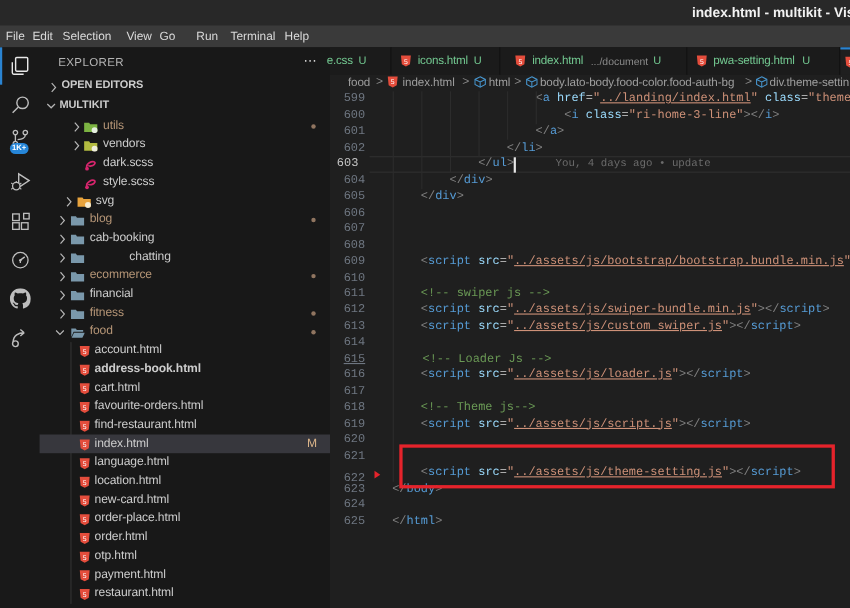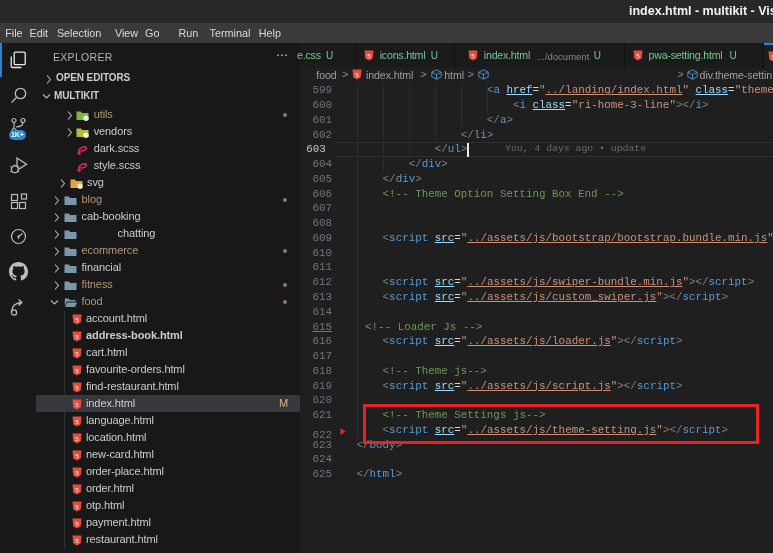--- a/index.html
+++ b/index.html
@@ -9,21 +9,21 @@
 #menubar{left:0;top:23px;width:773px;height:20px;background:#3a3a3a;}
 .mi{position:absolute;top:26.5px;font-size:10.8px;color:#dadada;white-space:nowrap;}
 #actbar{left:0;top:43px;width:36px;height:510px;background:#191919;}
 #sidebar{left:36px;top:43px;width:264px;height:510px;background:#181818;overflow:hidden;}
 #editor{left:300px;top:43px;width:473px;height:510px;background:#1f1f1f;overflow:hidden;}
 .icon{position:absolute;}
 .badge{position:absolute;background:#2686d8;border-radius:6px;color:#fff;font-size:7px;font-weight:bold;text-align:center;}
 .dot{position:absolute;width:4.6px;height:4.6px;border-radius:50%;background:#907560;}
 .gutter{position:absolute;width:32px;text-align:right;font-family:"Liberation Mono",monospace;font-size:10.87px;color:#6e7681;}
 .cl{position:absolute;white-space:pre;font-family:"Liberation Mono",monospace;font-size:10.87px;color:#d4d4d4;}
-.pu{color:#808080;}.tg{color:#569cd6;}.at{color:#9cdcfe;text-decoration:underline;}.st{color:#ce9178;}.cm{color:#6a9955;}.lk{color:#ce9178;text-decoration:underline;}
+.pu{color:#808080;}.tg{color:#569cd6;}.at{color:#9cdcfe;}.st{color:#ce9178;}.cm{color:#6a9955;}.lk{color:#ce9178;text-decoration:underline;}
 .guide{position:absolute;width:1px;background:#2c2c2c;}
 .tab{position:absolute;top:0;height:25px;background:#1b1b1b;border-right:1px solid #0f0f0f;}
 .tabname{position:absolute;top:6.5px;font-size:10.6px;letter-spacing:-0.2px;color:#73c991;white-space:nowrap;}
 .tabU{position:absolute;top:6.5px;font-size:10px;color:#73c991;}
 .bc{position:absolute;top:2.8px;font-size:10.6px;color:#9f9f9f;white-space:nowrap;letter-spacing:-0.1px;}
 </style></head>
 <body>
 <div id="root">
     <div class="abs" id="titlebar">
       <span class="abs" id="title">index.html - multikit - Visu</span>
@@ -292,20 +292,21 @@
     <svg class="icon" style="left:430.8px;top:69px;" width="11" height="11" viewBox="0 0 11 11">
       <path d="M5.5 0.8 L10.2 3.2 L10.2 7.8 L5.5 10.2 L0.8 7.8 L0.8 3.2 Z" fill="none" stroke="#4796cf" stroke-width="0.95"></path>
       <path d="M0.8 3.2 L5.5 5.5 L10.2 3.2 M5.5 5.5 L5.5 10.2" fill="none" stroke="#4796cf" stroke-width="0.95"></path>
     </svg>
     <span class="bc abs" style="left:444.3px;top:68.8px;">html</span>
     <span class="bc abs" style="left:467.6px;top:68.3px;font-size:11px;color:#8b8b8b;">&gt;</span>
     <svg class="icon" style="left:477.7px;top:69px;" width="11" height="11" viewBox="0 0 11 11">
       <path d="M5.5 0.8 L10.2 3.2 L10.2 7.8 L5.5 10.2 L0.8 7.8 L0.8 3.2 Z" fill="none" stroke="#4796cf" stroke-width="0.95"></path>
       <path d="M0.8 3.2 L5.5 5.5 L10.2 3.2 M5.5 5.5 L5.5 10.2" fill="none" stroke="#4796cf" stroke-width="0.95"></path>
     </svg>
+    <span class="bc abs" style="left:490.9px;top:68.8px;">body.lato-body.food-color.food-auth-bg</span>
     <span class="bc abs" style="left:677.2px;top:68.3px;font-size:11px;color:#8b8b8b;">&gt;</span>
     <svg class="icon" style="left:687.3px;top:69px;" width="11" height="11" viewBox="0 0 11 11">
       <path d="M5.5 0.8 L10.2 3.2 L10.2 7.8 L5.5 10.2 L0.8 7.8 L0.8 3.2 Z" fill="none" stroke="#4796cf" stroke-width="0.95"></path>
       <path d="M0.8 3.2 L5.5 5.5 L10.2 3.2 M5.5 5.5 L5.5 10.2" fill="none" stroke="#4796cf" stroke-width="0.95"></path>
     </svg>
     <span class="bc abs" style="left:699.6px;top:68.8px;">div.theme-settin</span>
     <div class="abs" style="left:336px;top:142.08px;width:437px;height:14.77px;border-top:1px solid #303030;border-bottom:1px solid #303030;"></div>
     <div class="cl abs" style="left:356.5px;top:84.20px;">                    <span class="pu">&lt;</span><span class="tg">a</span> <span class="at">href</span>=<span class="st">"</span><span class="lk">../landing/index.html</span><span class="st">"</span> <span class="at">class</span>=<span class="st">"theme</span></div>
     <div class="gutter abs" style="left:300px;top:84.20px;color:#6e7681;">599</div>
     <div class="cl abs" style="left:356.5px;top:98.97px;">                        <span class="pu">&lt;</span><span class="tg">i</span> <span class="at">class</span>=<span class="st">"ri-home-3-line"</span><span class="pu">&gt;&lt;/</span><span class="tg">i</span><span class="pu">&gt;</span></div>
@@ -313,49 +314,48 @@
     <div class="cl abs" style="left:356.5px;top:113.74px;">                    <span class="pu">&lt;/</span><span class="tg">a</span><span class="pu">&gt;</span></div>
     <div class="gutter abs" style="left:300px;top:113.74px;color:#6e7681;">601</div>
     <div class="cl abs" style="left:356.5px;top:128.51px;">                <span class="pu">&lt;/</span><span class="tg">li</span><span class="pu">&gt;</span></div>
     <div class="gutter abs" style="left:300px;top:128.51px;color:#6e7681;">602</div>
     <div class="cl abs" style="left:356.5px;top:143.28px;">            <span class="pu">&lt;/</span><span class="tg">ul</span><span class="pu">&gt;</span></div>
     <div class="gutter abs" style="left:300px;top:143.28px;color:#c6c6c6;text-align:center;">603</div>
     <div class="cl abs" style="left:356.5px;top:158.05px;">        <span class="pu">&lt;/</span><span class="tg">div</span><span class="pu">&gt;</span></div>
     <div class="gutter abs" style="left:300px;top:158.05px;color:#6e7681;">604</div>
     <div class="cl abs" style="left:356.5px;top:172.82px;">    <span class="pu">&lt;/</span><span class="tg">div</span><span class="pu">&gt;</span></div>
     <div class="gutter abs" style="left:300px;top:172.82px;color:#6e7681;">605</div>
-    <div class="cl abs" style="left:356.5px;top:187.59px;">    <span class="cm">&lt;!-- Theme Option Setting Box End --&gt;</span></div>
     <div class="gutter abs" style="left:300px;top:187.59px;color:#6e7681;">606</div>
     <div class="cl abs" style="left:356.5px;top:202.36px;"></div>
     <div class="gutter abs" style="left:300px;top:202.36px;color:#6e7681;">607</div>
     <div class="gutter abs" style="left:300px;top:217.13px;color:#6e7681;">608</div>
     <div class="cl abs" style="left:356.5px;top:231.90px;">    <span class="pu">&lt;</span><span class="tg">script</span> <span class="at">src</span>=<span class="st">"</span><span class="lk">../assets/js/bootstrap/bootstrap.bundle.min.js</span><span class="st">"</span></div>
     <div class="gutter abs" style="left:300px;top:231.90px;color:#6e7681;">609</div>
     <div class="cl abs" style="left:356.5px;top:246.67px;"></div>
     <div class="gutter abs" style="left:300px;top:246.67px;color:#6e7681;">610</div>
+    <div class="cl abs" style="left:356.5px;top:261.44px;">    <span class="cm">&lt;!-- swiper js --&gt;</span></div>
     <div class="gutter abs" style="left:300px;top:261.44px;color:#6e7681;">611</div>
     <div class="cl abs" style="left:356.5px;top:276.21px;">    <span class="pu">&lt;</span><span class="tg">script</span> <span class="at">src</span>=<span class="st">"</span><span class="lk">../assets/js/swiper-bundle.min.js</span><span class="st">"</span><span class="pu">&gt;&lt;/</span><span class="tg">script</span><span class="pu">&gt;</span></div>
     <div class="gutter abs" style="left:300px;top:276.21px;color:#6e7681;">612</div>
     <div class="cl abs" style="left:356.5px;top:290.98px;">    <span class="pu">&lt;</span><span class="tg">script</span> <span class="at">src</span>=<span class="st">"</span><span class="lk">../assets/js/custom_swiper.js</span><span class="st">"</span><span class="pu">&gt;&lt;/</span><span class="tg">script</span><span class="pu">&gt;</span></div>
     <div class="gutter abs" style="left:300px;top:290.98px;color:#6e7681;">613</div>
     <div class="cl abs" style="left:356.5px;top:305.75px;"></div>
     <div class="gutter abs" style="left:300px;top:305.75px;color:#6e7681;">614</div>
-    <div class="cl abs" style="left:339px;top:320.52px;">    <span class="cm">&lt;!-- Loader Js --&gt;</span></div>
+    <div class="cl abs" style="left:358px;top:320.52px;">    <span class="cm">&lt;!-- Loader Js --&gt;</span></div>
     <div class="gutter abs" style="left:300px;top:321px;color:#6e7681;text-decoration:underline;">615</div>
     <div class="cl abs" style="left:356.5px;top:335.29px;">    <span class="pu">&lt;</span><span class="tg">script</span> <span class="at">src</span>=<span class="st">"</span><span class="lk">../assets/js/loader.js</span><span class="st">"</span><span class="pu">&gt;&lt;/</span><span class="tg">script</span><span class="pu">&gt;</span></div>
     <div class="gutter abs" style="left:300px;top:335.29px;color:#6e7681;">616</div>
     <div class="cl abs" style="left:356.5px;top:350.06px;"></div>
     <div class="gutter abs" style="left:300px;top:350.06px;color:#6e7681;">617</div>
     <div class="cl abs" style="left:356.5px;top:364.83px;">    <span class="cm">&lt;!-- Theme js--&gt;</span></div>
     <div class="gutter abs" style="left:300px;top:364.83px;color:#6e7681;">618</div>
     <div class="cl abs" style="left:356.5px;top:379.60px;">    <span class="pu">&lt;</span><span class="tg">script</span> <span class="at">src</span>=<span class="st">"</span><span class="lk">../assets/js/script.js</span><span class="st">"</span><span class="pu">&gt;&lt;/</span><span class="tg">script</span><span class="pu">&gt;</span></div>
     <div class="gutter abs" style="left:300px;top:379.60px;color:#6e7681;">619</div>
     <div class="cl abs" style="left:356.5px;top:394.37px;"></div>
     <div class="gutter abs" style="left:300px;top:394.37px;color:#6e7681;">620</div>
-    <div class="cl abs" style="left:356.5px;top:409.14px;">    <span class="cm">&lt;!-- Theme Settings js--&gt;</span></div>
     <div class="gutter abs" style="left:300px;top:409.14px;color:#6e7681;">621</div>
     <div class="cl abs" style="left:356.5px;top:423.91px;">    <span class="pu">&lt;</span><span class="tg">script</span> <span class="at">src</span>=<span class="st">"</span><span class="lk">../assets/js/theme-setting.js</span><span class="st">"</span><span class="pu">&gt;&lt;/</span><span class="tg">script</span><span class="pu">&gt;</span></div>
     <div class="gutter abs" style="left:300px;top:429px;color:#6e7681;">622</div>
     <div class="cl abs" style="left:356.5px;top:438.68px;"><span class="pu">&lt;/</span><span class="tg">body</span><span class="pu">&gt;</span></div>
     <div class="gutter abs" style="left:300px;top:438.68px;color:#6e7681;">623</div>
     <div class="cl abs" style="left:356.5px;top:453.45px;"></div>
     <div class="gutter abs" style="left:300px;top:453.45px;color:#6e7681;">624</div>
     <div class="cl abs" style="left:356.5px;top:468.22px;"><span class="pu">&lt;/</span><span class="tg">html</span><span class="pu">&gt;</span></div>
     <div class="gutter abs" style="left:300px;top:468.22px;color:#6e7681;">625</div>
     <span class="abs" style="left:505px;top:143.28px;font-family:'Liberation Mono',monospace;font-size:9.8px;color:#6b6b6b;white-space:pre;">You, 4 days ago • update</span>

